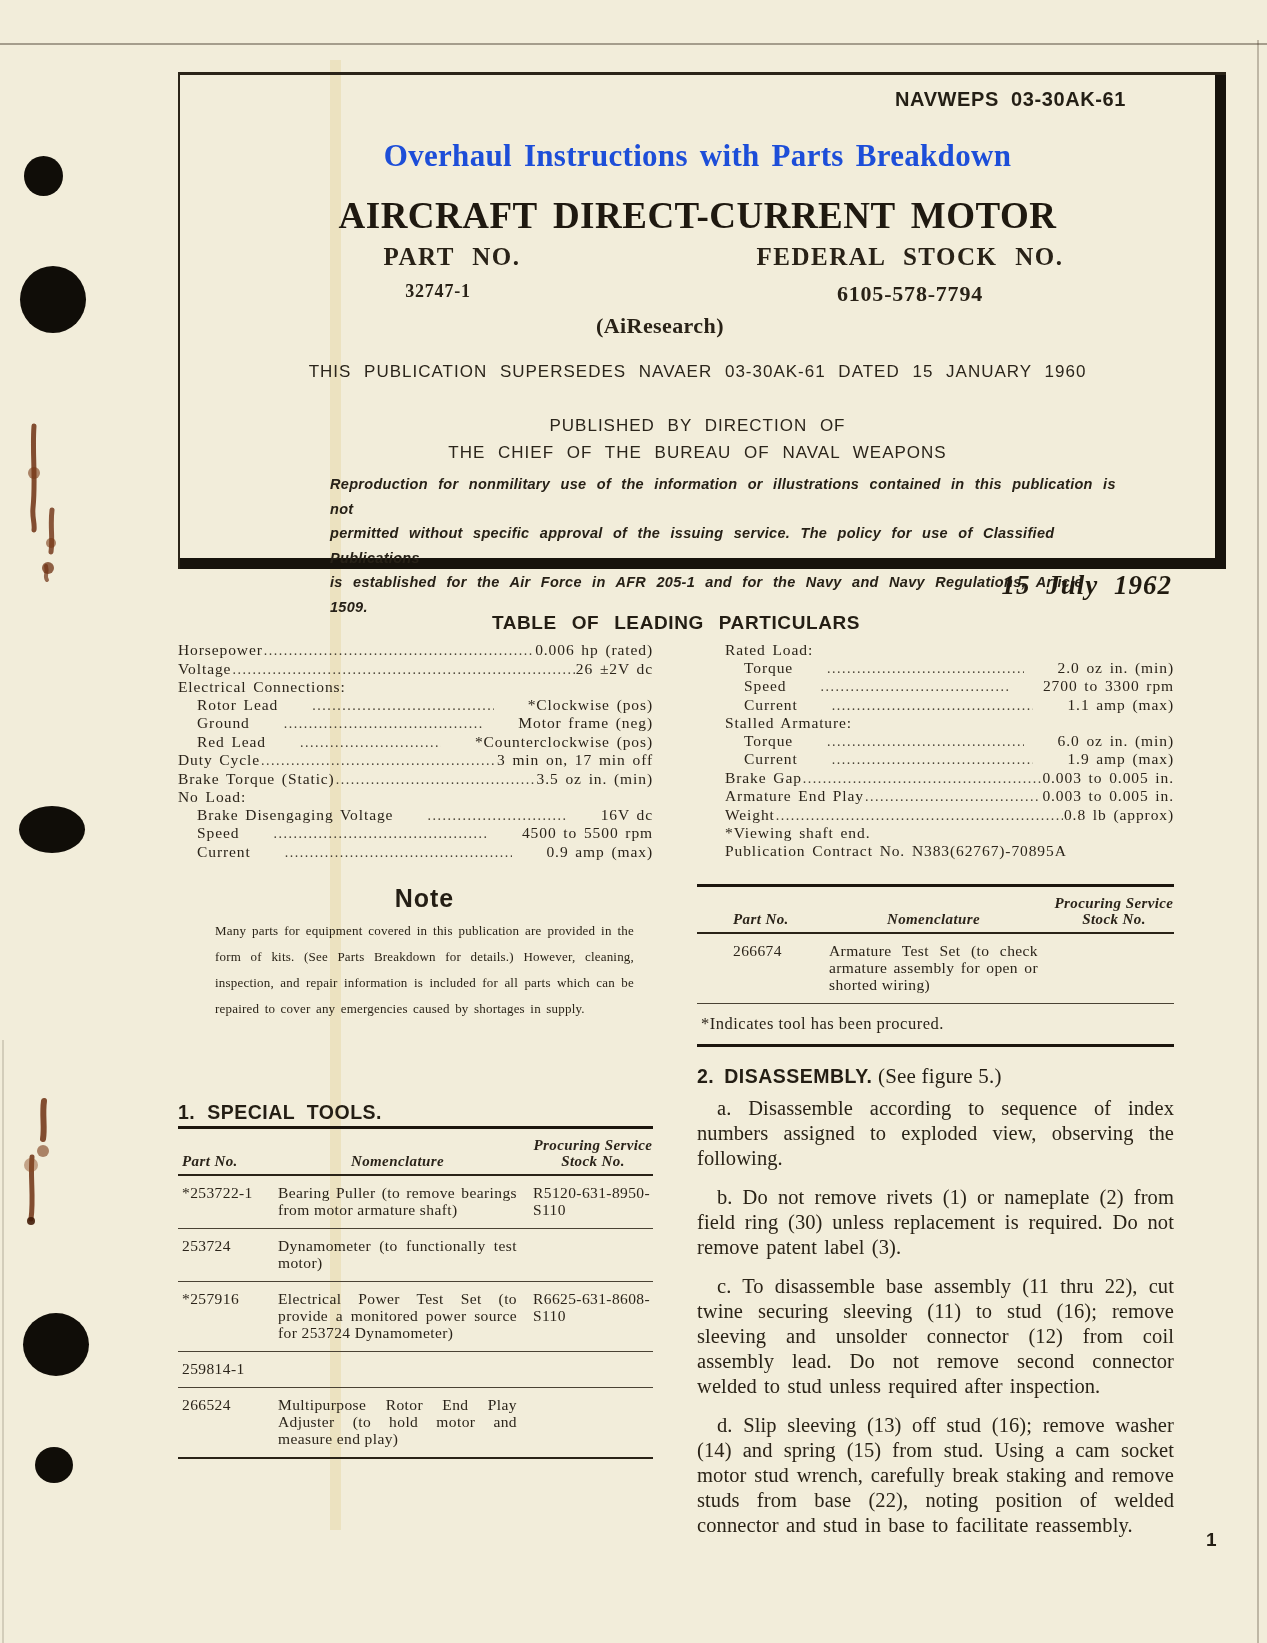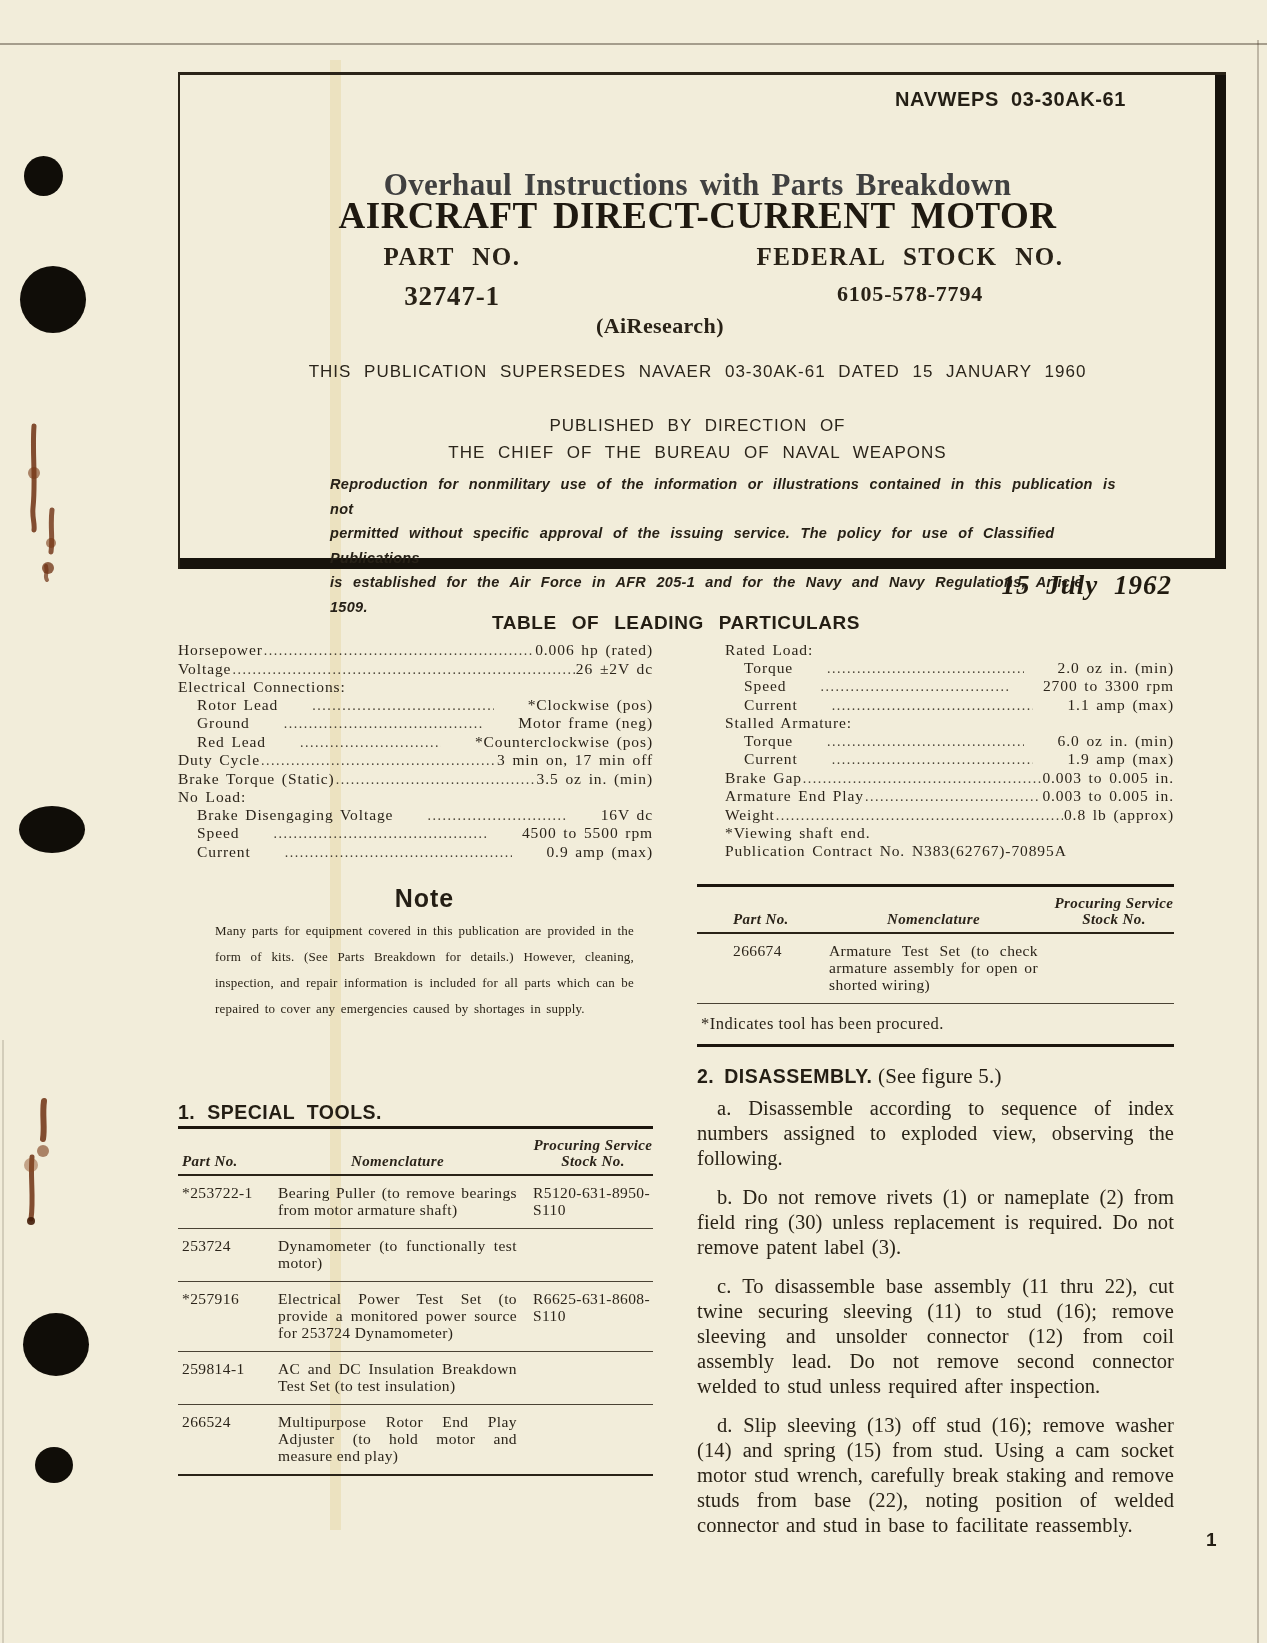--- a/index.html
+++ b/index.html
@@ -23,29 +23,29 @@
   
   .header-box {
     position:absolute; left:178px; top:72px; width:1046px; height:494px;
     border-left:2px solid #2b2418; border-top:3px solid #2b2418;
   }
   .hb-right-bar { position:absolute; right:0; top:0; width:11px; height:100%; background:#17130c; }
   .hb-bottom-bar { position:absolute; left:0; bottom:0; width:100%; height:11px; background:#17130c; }
   .doc-number { position:absolute; top:13px; right:100px; font-family:"Liberation Sans",sans-serif;
     font-size:20px; font-weight:600; letter-spacing:.6px; word-spacing:6px; color:#241f15; }
   .hdr-subtitle { position:absolute; top:63px; left:0; width:1035px; text-align:center;
-    font-size:31px; font-weight:600; letter-spacing:.3px; word-spacing:4px; color:#404040;margin-top:29px; }
+    font-size:31px; font-weight:600; letter-spacing:.3px; word-spacing:4px; color:#1d4ed8; }
   .hdr-title { position:absolute; top:119px; left:0; width:1035px; text-align:center;
     font-size:37px; font-weight:700; letter-spacing:.5px; word-spacing:6px; color:#1f1910; }
   .part-label { position:absolute; top:168px; left:122px; width:300px; text-align:center;
     font-size:25px; font-weight:700; letter-spacing:1.5px; word-spacing:10px; }
   .stock-label { position:absolute; top:168px; left:560px; width:340px; text-align:center;
     font-size:25px; font-weight:700; letter-spacing:1.5px; word-spacing:10px; }
-  .part-value { position:absolute; top:206px; left:122px; width:300px; text-align:center;
-    font-size:27px; font-weight:600; letter-spacing:.8px; }
+  .part-value { position:absolute; top:206px; left:108px; width:300px; text-align:center;
+    font-size:18px; font-weight:600; letter-spacing:.8px; }
   .stock-value { position:absolute; top:206px; left:560px; width:340px; text-align:center;
     font-size:22px; font-weight:600; letter-spacing:.8px; }
   .manufacturer { position:absolute; top:238px; left:0; width:960px; text-align:center;
     font-size:22px; font-weight:600; letter-spacing:.4px; }
   .supersedes { position:absolute; top:287px; left:0; width:1035px; text-align:center;
     font-family:"Liberation Sans",sans-serif; font-size:17px; letter-spacing:1px; word-spacing:7px; color:#2b251b; }
   .published-1 { position:absolute; top:341px; left:0; width:1035px; text-align:center;
     font-family:"Liberation Sans",sans-serif; font-size:17px; letter-spacing:1px; word-spacing:7px; color:#2b251b; }
   .published-2 { position:absolute; top:368px; left:0; width:1035px; text-align:center;
     font-family:"Liberation Sans",sans-serif; font-size:17px; letter-spacing:1px; word-spacing:7px; color:#2b251b; }
@@ -301,21 +301,20 @@
         <span class="c2">Dynamometer (to function­ally test motor)</span>
         <span class="c3"></span>
       </div>
       <div class="t-row">
         <span class="c1">*257916</span>
         <span class="c2">Electrical Power Test Set (to provide a monitored power source for 253724 Dynamometer)</span>
         <span class="c3">R6625-631-8608-S110</span>
       </div>
       <div class="t-row">
         <span class="c1">259814-1</span>
-        <span class="c2">AC and DC Insulation Break­down Test Set (to test insu­lation)</span>
         <span class="c3"></span>
       </div>
       <div class="t-row">
         <span class="c1">266524</span>
         <span class="c2">Multipurpose Rotor End Play Adjuster (to hold motor and measure end play)</span>
         <span class="c3"></span>
       </div>
     </div>
 
   <div class="tool-table tools-right" id="armature-table">

